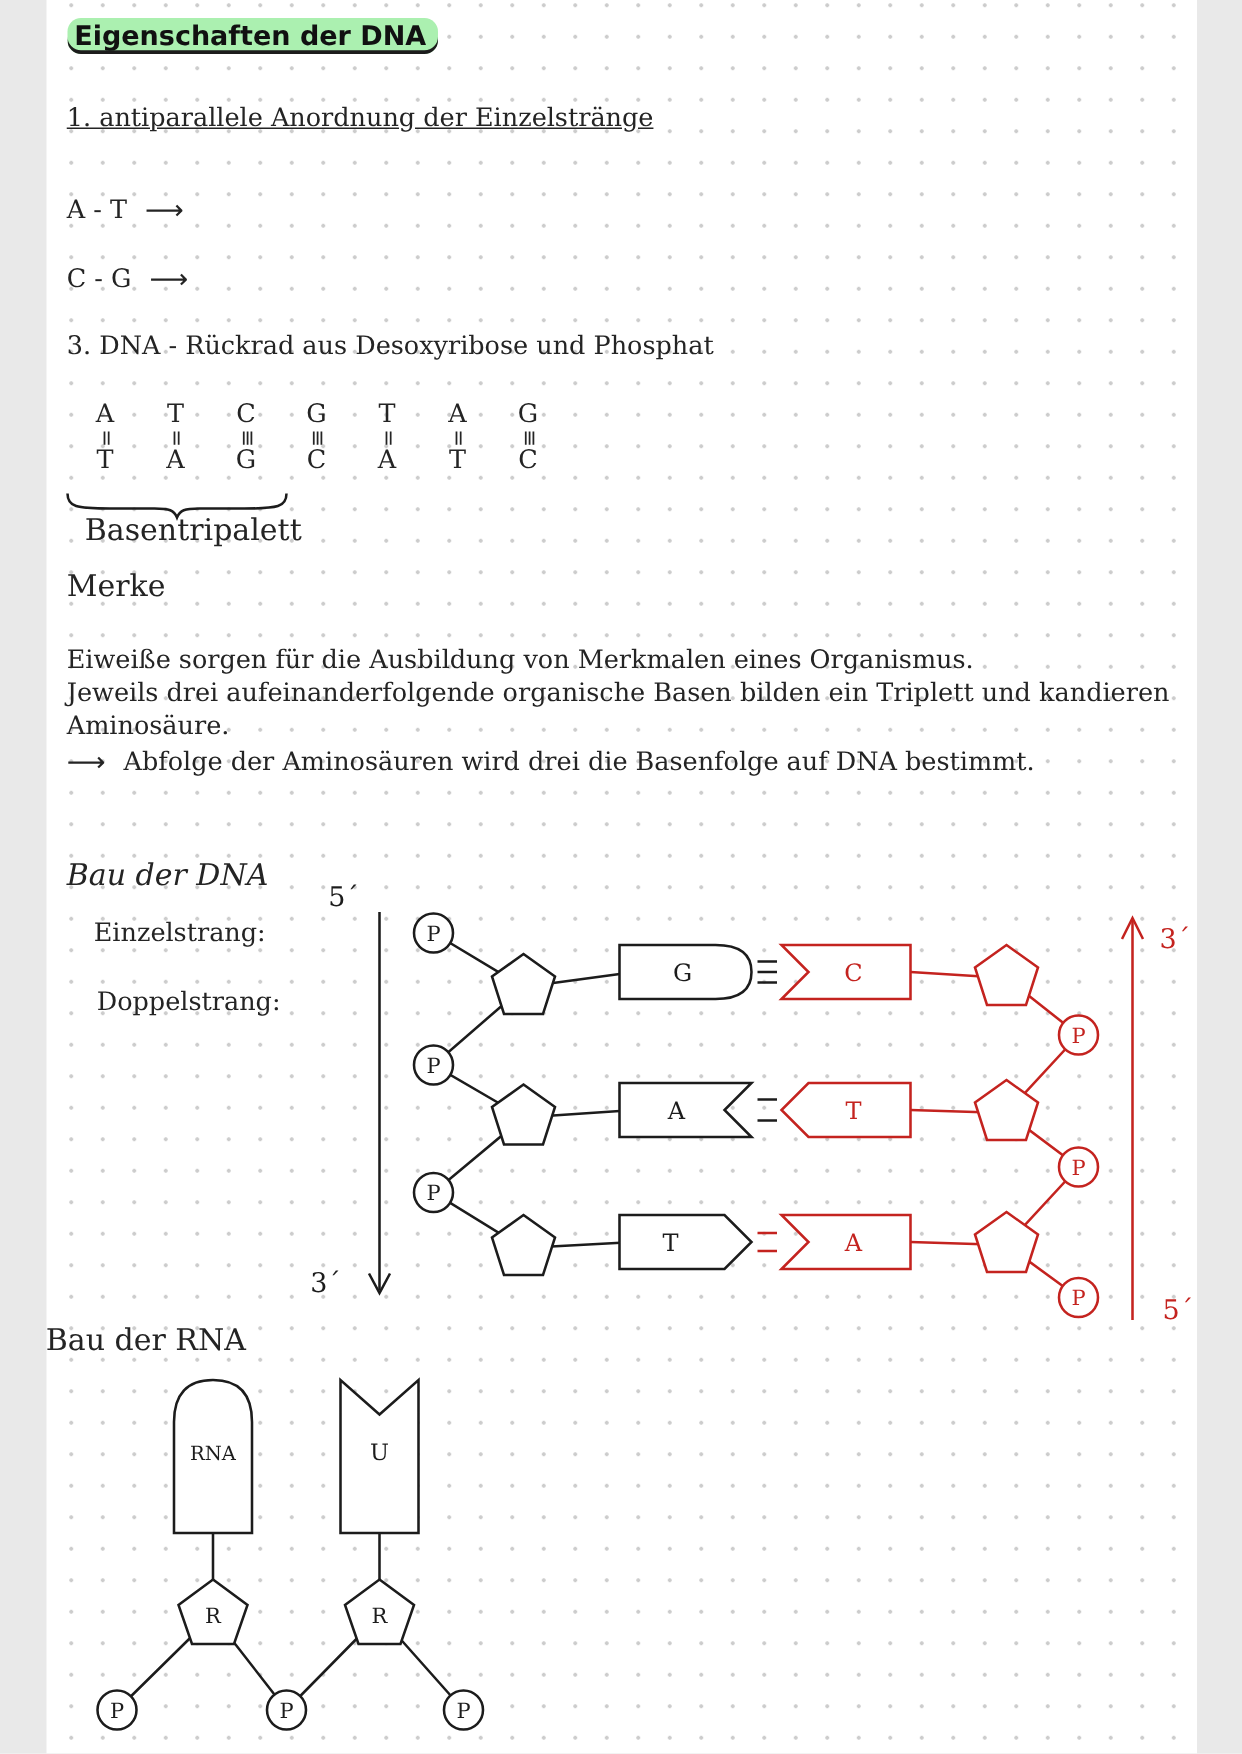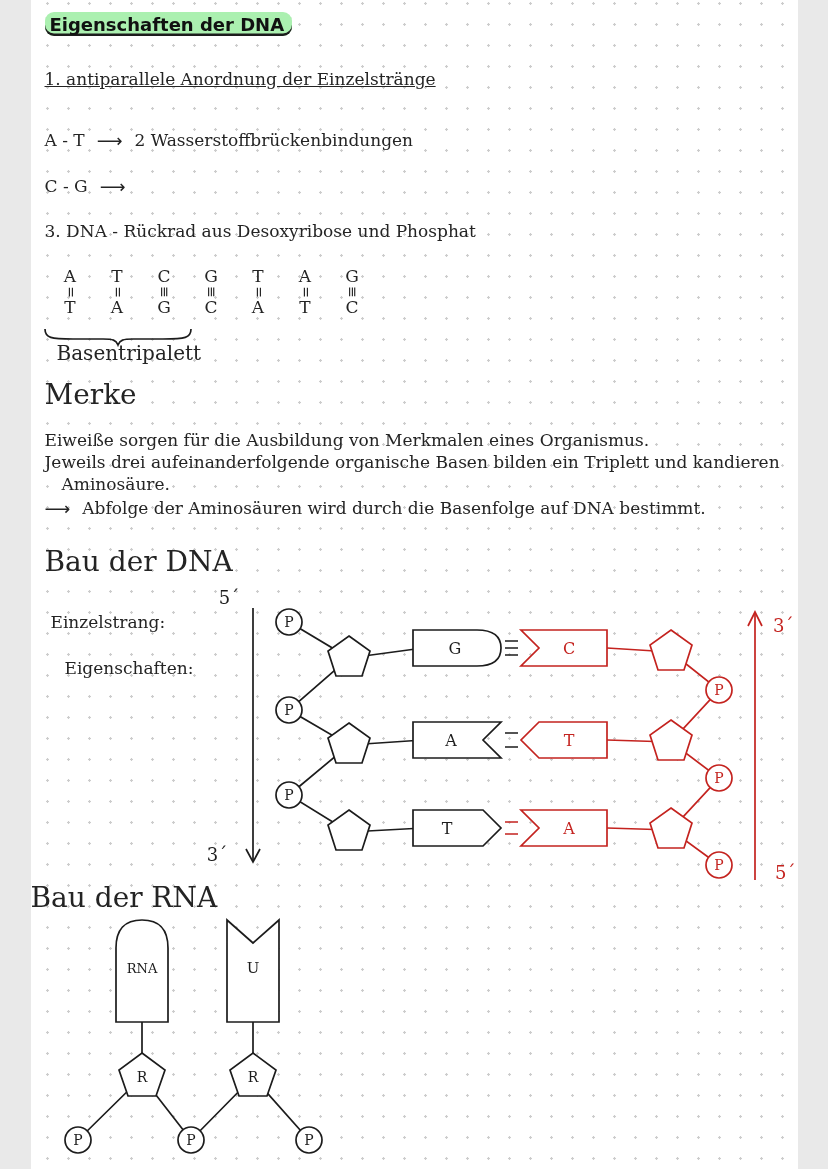--- a/index.html
+++ b/index.html
@@ -4,21 +4,21 @@
 <style>
   html,body{margin:0;padding:0;background:#e9e9e9;}
   .page{
     position:relative;width:767px;height:1169px;margin:0 auto;background:#ffffff;
     font-family:"DejaVu Serif",serif;color:#242424;overflow:hidden;
     background-image:radial-gradient(circle,#cccccc 1.1px,transparent 1.45px);
     background-size:21px 21px;background-position:6px 14px;
   }
   .abs{position:absolute;}
   .t{font-size:17px;white-space:nowrap;line-height:21px;}
-  .heading{font-size:28px;white-space:nowrap;}
+  .heading{font-size:20px;white-space:nowrap;}
   .title{
     display:inline-block;font-family:"DejaVu Sans",sans-serif;font-weight:bold;font-size:18px;
     background:#abf0b0;padding:2px 8px 1px 5px;border-radius:9px;
     box-shadow:inset 0 -2.5px 0 #1c1c1c;color:#111;
   }
   .arrow{font-family:"DejaVu Sans",sans-serif;font-size:18px;}
   .hrow{display:flex;gap:12px;align-items:center;}
   .btab{display:flex;}
   .bt-col{width:47px;text-align:center;}
   .bt-letter{font-size:17px;line-height:17px;}
@@ -37,21 +37,20 @@
 
   <div class="abs" style="left:14px;top:12px;">
     <span class="title">Eigenschaften der DNA</span>
   </div>
 
   <div class="abs t" style="left:14px;top:69px;text-decoration:underline;">1. antiparallele Anordnung der Einzelstränge</div>
 
   <div class="abs t hrow" style="left:14px;top:130px;">
     <span>A - T</span>
     <span class="arrow">⟶</span>
-    <span>2 Wasserstoffbrückenbindungen</span>
   </div>
   <div class="abs t hrow" style="left:14px;top:176px;">
     <span>C - G</span>
     <span class="arrow">⟶</span>
   </div>
 
   <div class="abs t" style="left:14px;top:221px;">3. DNA - Rückrad aus Desoxyribose und Phosphat</div>
 
   <div class="abs btab" style="left:16px;top:268px;">
     <div class="bt-col">
@@ -92,29 +91,29 @@
   </div>
 
   <svg class="abs" style="left:12px;top:327px;" width="150" height="22" viewBox="0 0 150 22">
     <path class="s-ink" d="M2,2 C2,11 8,12 30,12 L60,12 C70,12 73,13 75,18 C77,13 80,12 90,12 L120,12 C142,12 148,11 148,2"></path>
   </svg>
   <div class="abs" style="left:26px;top:341px;font-size:20px;">Basentripalett</div>
 
   <div class="abs heading" style="left:14px;top:378px;">Merke</div>
   <div class="abs t" style="left:14px;top:452px;">Jeweils drei aufeinanderfolgende organische Basen bilden ein Triplett und kandieren</div>
   <div class="abs t" style="left:14px;top:430px;">Eiweiße sorgen für die Ausbildung von Merkmalen eines Organismus.</div>
-  <div class="abs t" style="left:31px;top:474px;">Aminosäure.</div>
+  <div class="abs t" style="left:14px;top:474px;">Aminosäure.</div>
   <div class="abs t hrow" style="left:14px;top:498px;">
     <span class="arrow">⟶</span>
-    <span>Abfolge der Aminosäuren wird durch die Basenfolge auf DNA bestimmt.</span>
-  </div>
-
-  <div class="abs heading" style="left:14px;top:545px;">Bau der DNA</div>
-  <div class="abs t" style="left:20px;top:612px;">Einzelstrang:</div>
-  <div class="abs t" style="left:34px;top:658px;">Eigenschaften:</div>
+    <span>Abfolge der Aminosäuren wird drei die Basenfolge auf DNA bestimmt.</span>
+  </div>
+
+  <div class="abs heading" style="left:14px;top:571px;font-style:italic;">Bau der DNA</div>
+  <div class="abs t" style="left:32px;top:612px;">Einzelstrang:</div>
+  <div class="abs t" style="left:34px;top:658px;">Doppelstrang:</div>
 
   <svg class="abs" style="left:0;top:580px;" width="828" height="315" viewBox="0 0 828 315">
 
     <g>
       <path class="s-ink" d="M258,42 L318,78 L258,130 L318,165 L258,215 L318,252"></path>
       <path class="s-ink" d="M318,78 L392,68"></path>
       <path class="s-ink" d="M318,165 L392,160"></path>
       <path class="s-ink" d="M318,252 L392,248"></path>
       <path class="s-ink" d="M222,28 L222,280"></path>
       <path class="s-ink" d="M215,269 L222,282 L229,269"></path>

